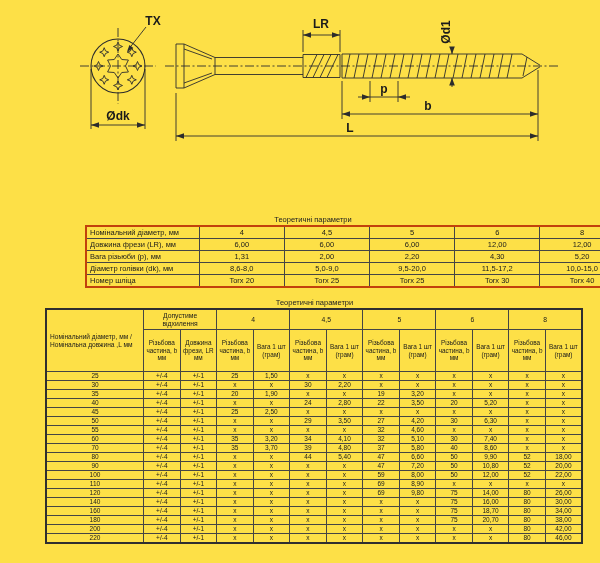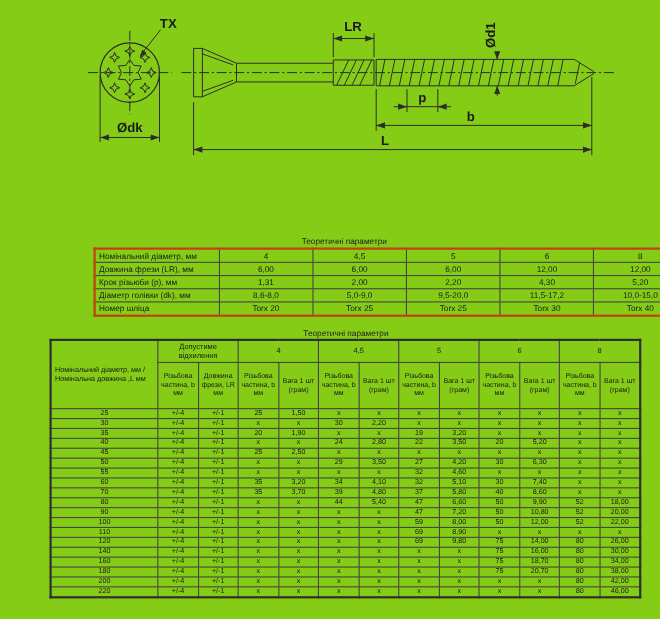--- a/index.html
+++ b/index.html
@@ -1,17 +1,17 @@
 <!DOCTYPE html>
 <html><head>
 <meta charset="utf-8">
 <style>
   html,body{margin:0;padding:0;}
   body{width:600px;height:563px;background:#fff;font-family:"Liberation Sans",sans-serif;color:#1a1a1a;}
-  .page{position:relative;width:600px;height:563px;background:#84cc16;overflow:hidden;}
+  .page{position:relative;width:600px;height:563px;background:#fde047;overflow:hidden;}
   .diagram{position:absolute;left:0;top:2px;width:600px;height:150px;}
   svg text{font-family:"Liberation Sans",sans-serif;font-size:12px;font-weight:bold;fill:#1b1b1b;}
   .tbl-title{font-size:7.5px;line-height:9px;margin:0 0 1px 1px;color:#222;text-align:center;}
   table{border-collapse:collapse;width:100%;table-layout:fixed;}
   .t1-wrap{position:absolute;left:42px;top:215px;width:541px;}
   .t1{border:2px solid #c2410c;margin-left:43px;}
   .t1 td{border:1px solid #454545;font-size:7.5px;height:11px;line-height:10px;padding:0 3px;text-align:center;white-space:nowrap;overflow:hidden;}
   .t1 td.lbl{text-align:left;}
   .t2-wrap{position:absolute;left:45px;top:298px;width:538px;}
   .t2{border:2px solid #2f2f2f;}
@@ -176,21 +176,21 @@
           </tr>
           <tr>
             <td class="lbl">Довжина фрези (LR), мм</td>
             <td>6,00</td>
             <td>6,00</td>
             <td>6,00</td>
             <td>12,00</td>
             <td>12,00</td>
           </tr>
           <tr>
-            <td class="lbl">Крок різьюби (р), мм</td>
+            <td class="lbl">Вага різьюби (р), мм</td>
             <td>1,31</td>
             <td>2,00</td>
             <td>2,20</td>
             <td>4,30</td>
             <td>5,20</td>
           </tr>
           <tr>
             <td class="lbl">Діаметр голівки (dk), мм</td>
             <td>8,6-8,0</td>
             <td>5,0-9,0</td>

